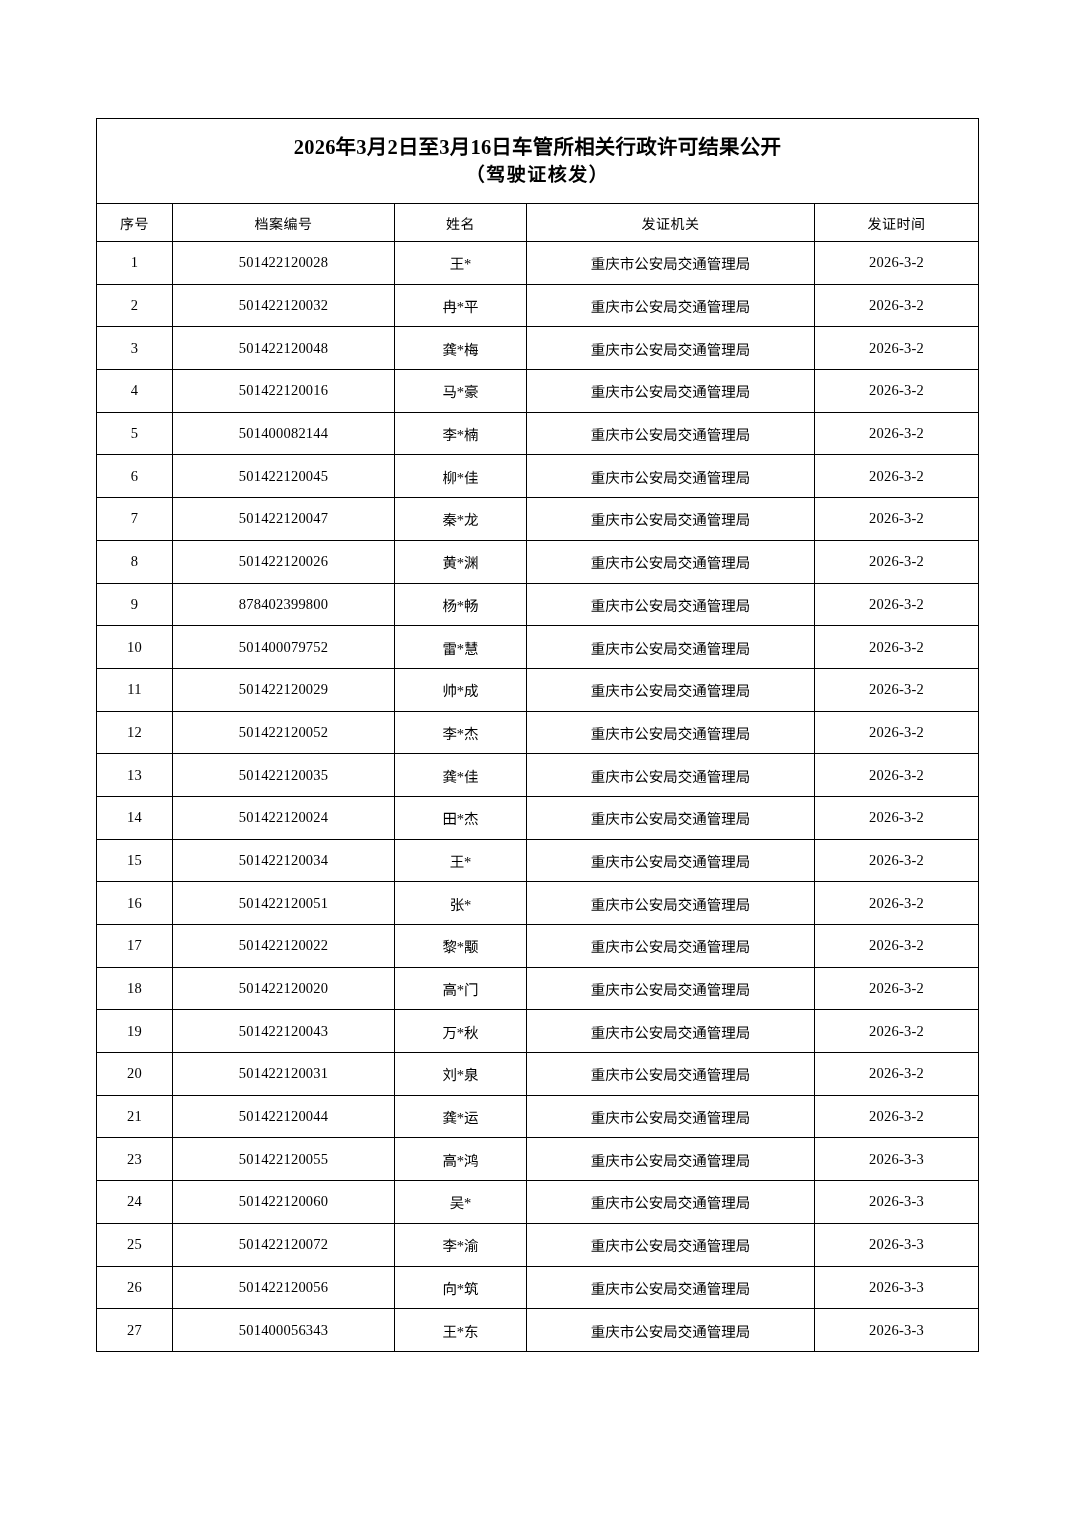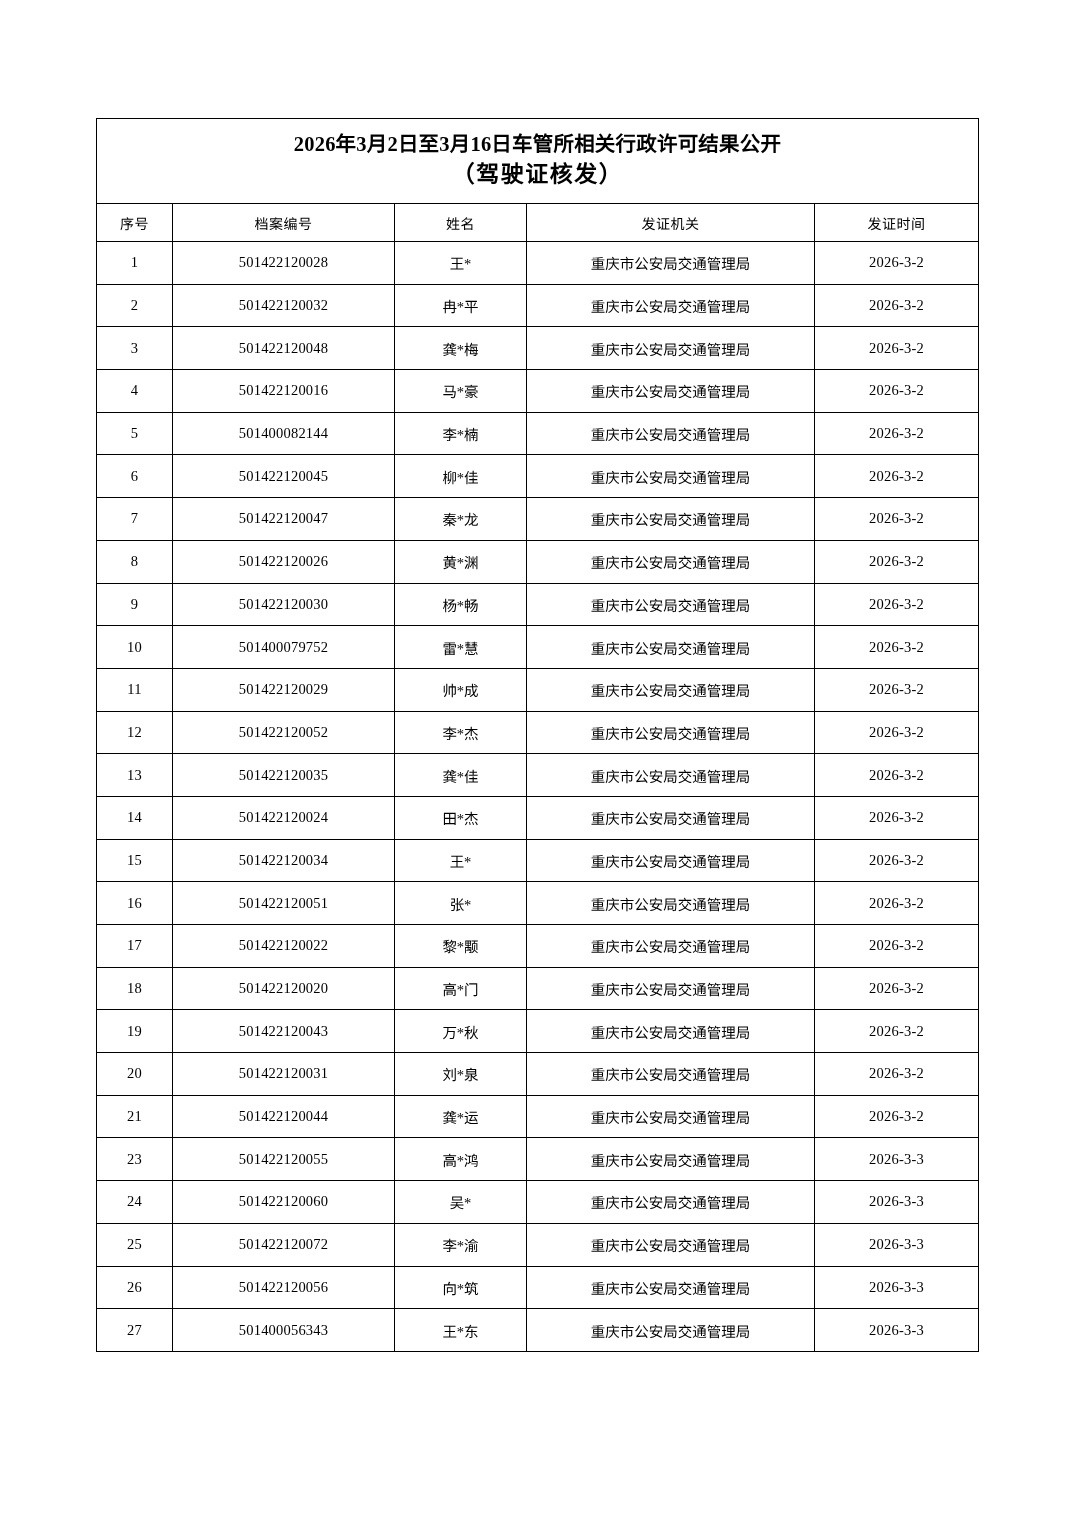--- a/index.html
+++ b/index.html
@@ -37,21 +37,21 @@
     height: 84px;
     padding: 10px 4px 8px 4px;
     line-height: 1.42;
   }
   .title-line1 {
     font-size: 20.5px;
     font-weight: bold;
     letter-spacing: 0.2px;
   }
   .title-line2 {
-    font-size: 23px;
+    font-size: 19px;
     font-weight: bold;
     letter-spacing: 1.5px;
   }
   .head-row td {
     height: 37px;
     font-size: 14px;
     letter-spacing: 0.5px;
   }
   .data-row td {
     height: 41.7px;
@@ -145,21 +145,21 @@
       </tr>
       <tr class="data-row">
         <td class="cell-num">8</td>
         <td class="cell-num">501422120026</td>
         <td>黄*渊</td>
         <td>重庆市公安局交通管理局</td>
         <td class="cell-num">2026-3-2</td>
       </tr>
       <tr class="data-row">
         <td class="cell-num">9</td>
-        <td class="cell-num">501422120030</td>
+        <td class="cell-num">878402399800</td>
         <td>杨*畅</td>
         <td>重庆市公安局交通管理局</td>
         <td class="cell-num">2026-3-2</td>
       </tr>
       <tr class="data-row">
         <td class="cell-num">10</td>
         <td class="cell-num">501400079752</td>
         <td>雷*慧</td>
         <td>重庆市公安局交通管理局</td>
         <td class="cell-num">2026-3-2</td>

